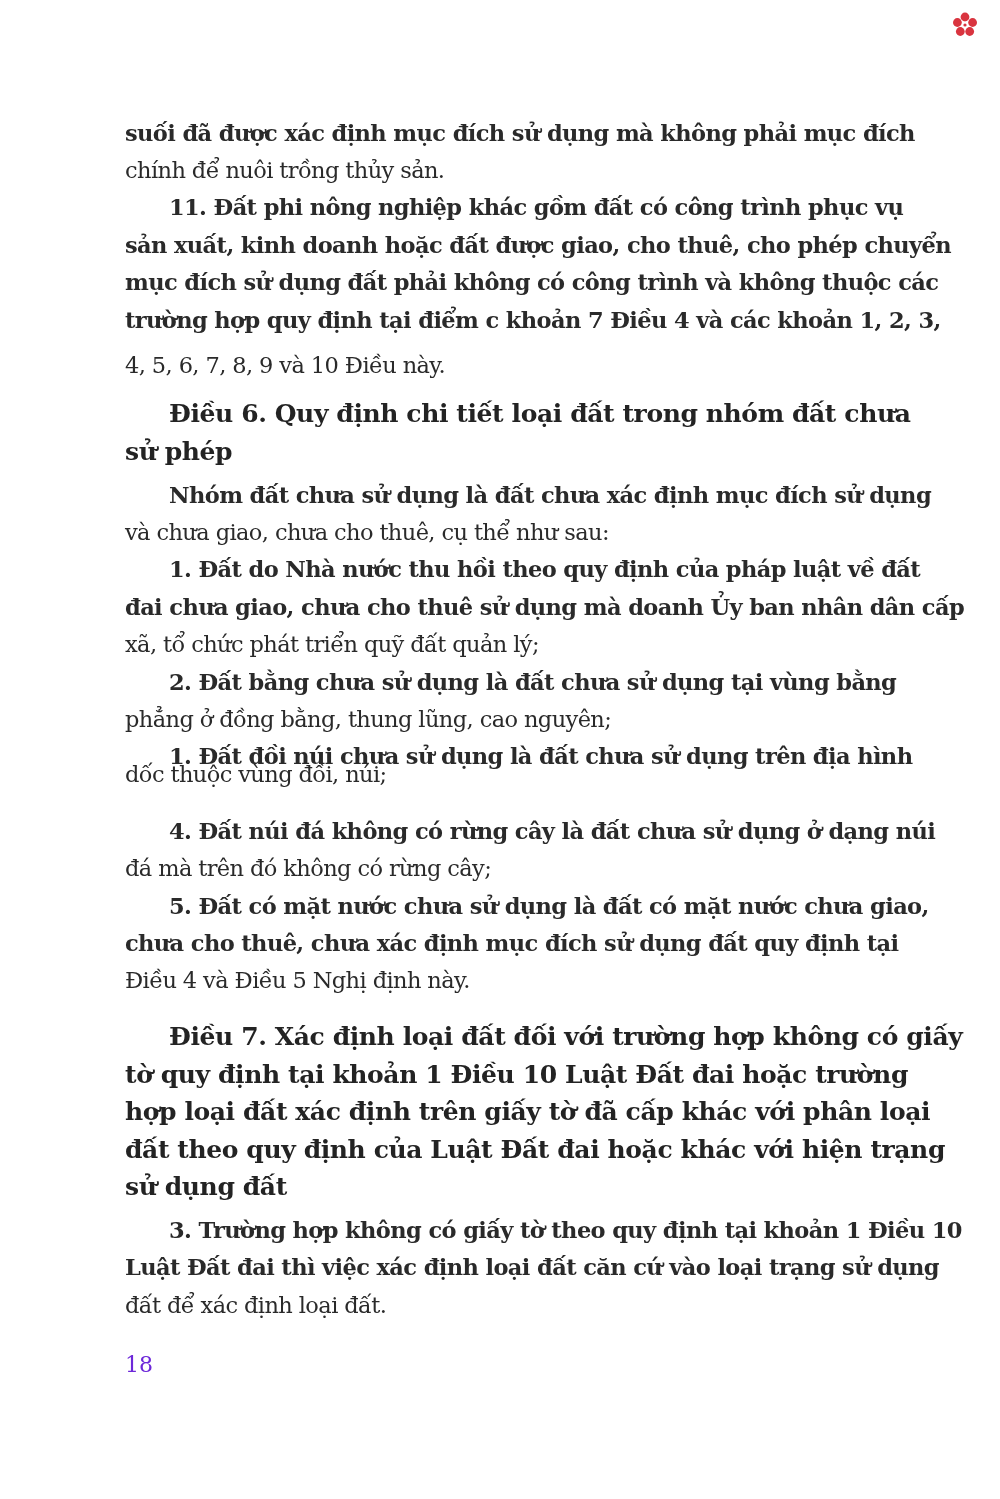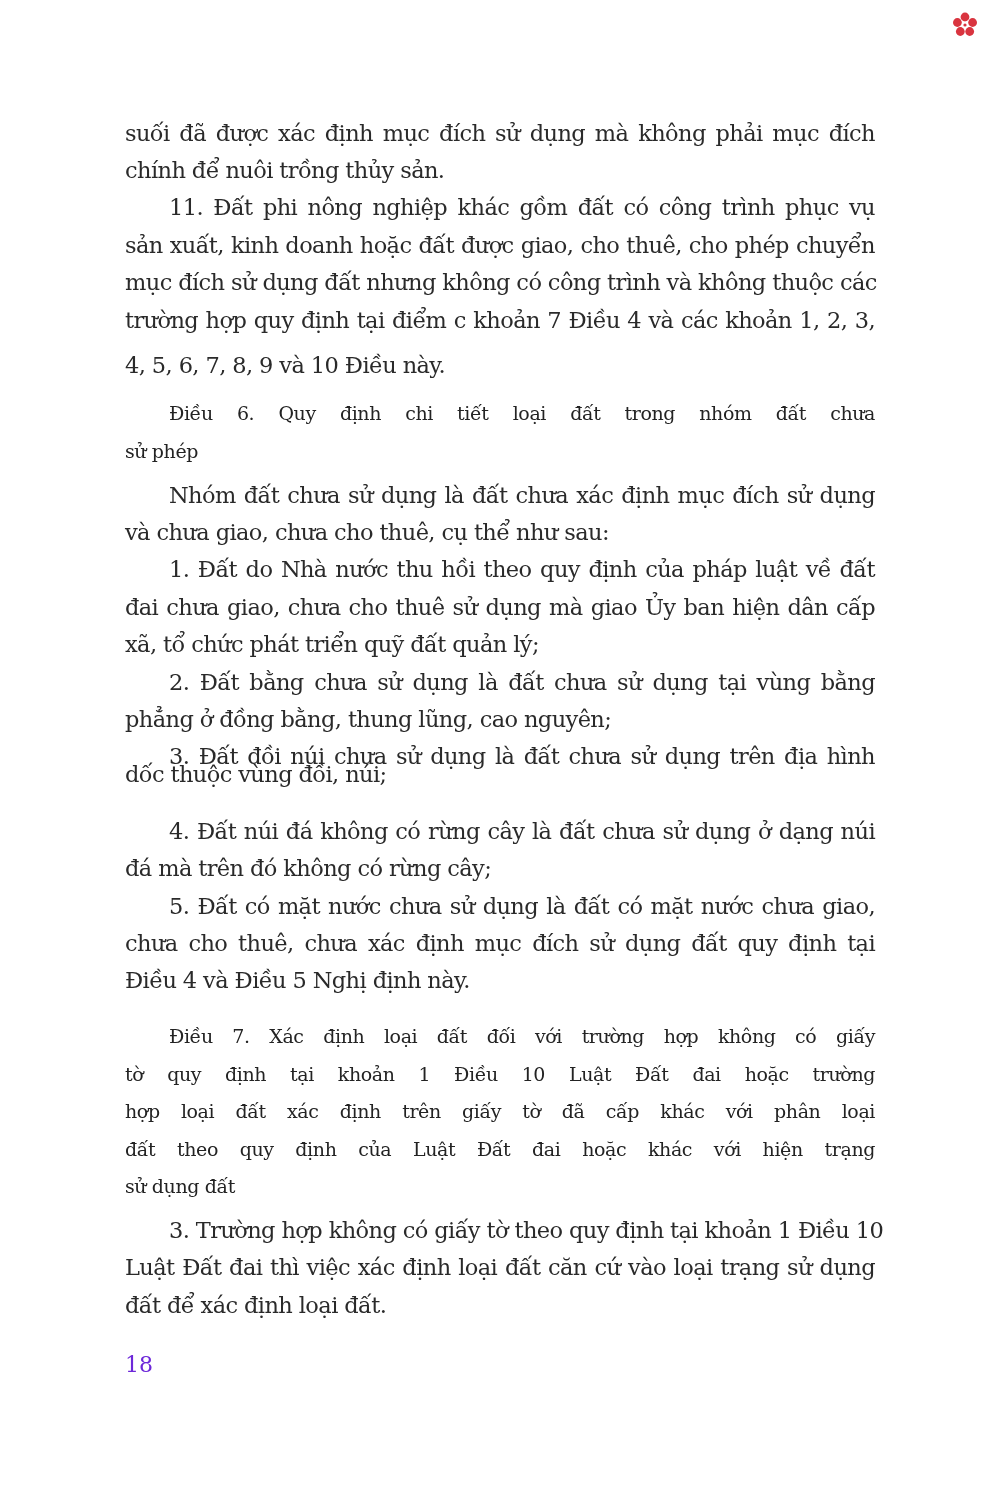--- a/index.html
+++ b/index.html
@@ -34,28 +34,29 @@
       width: 750px;
       height: 37px;
       line-height: 37px;
       font-size: 22.5px;
       white-space: nowrap;
       letter-spacing: -0.6px;
     }
     .line.justify {
       text-align: justify;
       text-align-last: justify;
+      font-weight: bold;
     }
     .line.indent {
       left: 44px;
       width: 706px;
     }
     .line.bold {
-      font-weight: normal;
-      font-size: 19px;
+      font-weight: bold;
+      font-size: 25px;
       letter-spacing: -0.4px;
       color: #232323;
     }
     .page-number {
       position: absolute;
       left: 125px;
       top: 1350px;
       font-size: 22px;
       line-height: 30px;
       color: #6d28d9;
@@ -74,35 +75,35 @@
   </g>
   <circle cx="13" cy="13" r="3.2" fill="#ffffff"></circle>
   <circle cx="13" cy="13" r="1.6" fill="#d9343f"></circle>
 </svg>
 
 <div class="page-body">
   <div class="line justify" style="top:0px">suối đã được xác định mục đích sử dụng mà không phải mục đích</div>
   <div class="line" style="top:37px">chính để nuôi trồng thủy sản.</div>
   <div class="line justify indent" style="top:74px">11. Đất phi nông nghiệp khác gồm đất có công trình phục vụ</div>
   <div class="line justify" style="top:112px">sản xuất, kinh doanh hoặc đất được giao, cho thuê, cho phép chuyển</div>
-  <div class="line justify" style="top:149px">mục đích sử dụng đất nhưng không có công trình và không thuộc các</div>
+  <div class="line justify" style="top:149px">mục đích sử dụng đất phải không có công trình và không thuộc các</div>
   <div class="line justify" style="top:187px">trường hợp quy định tại điểm c khoản 7 Điều 4 và các khoản 1, 2, 3,</div>
   <div class="line" style="top:232px">4, 5, 6, 7, 8, 9 và 10 Điều này.</div>
 
   <div class="line justify indent bold" style="top:280px">Điều 6. Quy định chi tiết loại đất trong nhóm đất chưa</div>
   <div class="line bold" style="top:318px">sử phép</div>
 
   <div class="line justify indent" style="top:362px">Nhóm đất chưa sử dụng là đất chưa xác định mục đích sử dụng</div>
   <div class="line" style="top:399px">và chưa giao, chưa cho thuê, cụ thể như sau:</div>
   <div class="line justify indent" style="top:436px">1. Đất do Nhà nước thu hồi theo quy định của pháp luật về đất</div>
-  <div class="line justify" style="top:474px">đai chưa giao, chưa cho thuê sử dụng mà giao Ủy ban hiện dân cấp</div>
+  <div class="line justify" style="top:474px">đai chưa giao, chưa cho thuê sử dụng mà doanh Ủy ban nhân dân cấp</div>
   <div class="line" style="top:511px">xã, tổ chức phát triển quỹ đất quản lý;</div>
   <div class="line justify indent" style="top:549px">2. Đất bằng chưa sử dụng là đất chưa sử dụng tại vùng bằng</div>
   <div class="line" style="top:586px">phẳng ở đồng bằng, thung lũng, cao nguyên;</div>
-  <div class="line justify indent" style="top:623px">3. Đất đồi núi chưa sử dụng là đất chưa sử dụng trên địa hình</div>
+  <div class="line justify indent" style="top:623px">1. Đất đồi núi chưa sử dụng là đất chưa sử dụng trên địa hình</div>
   <div class="line" style="top:641px">dốc thuộc vùng đồi, núi;</div>
   <div class="line justify indent" style="top:698px">4. Đất núi đá không có rừng cây là đất chưa sử dụng ở dạng núi</div>
   <div class="line" style="top:735px">đá mà trên đó không có rừng cây;</div>
   <div class="line justify indent" style="top:773px">5. Đất có mặt nước chưa sử dụng là đất có mặt nước chưa giao,</div>
   <div class="line justify" style="top:810px">chưa cho thuê, chưa xác định mục đích sử dụng đất quy định tại</div>
   <div class="line" style="top:847px">Điều 4 và Điều 5 Nghị định này.</div>
 
   <div class="line justify indent bold" style="top:903px">Điều 7. Xác định loại đất đối với trường hợp không có giấy</div>
   <div class="line justify bold" style="top:941px">tờ quy định tại khoản 1 Điều 10 Luật Đất đai hoặc trường</div>
   <div class="line justify bold" style="top:978px">hợp loại đất xác định trên giấy tờ đã cấp khác với phân loại</div>

